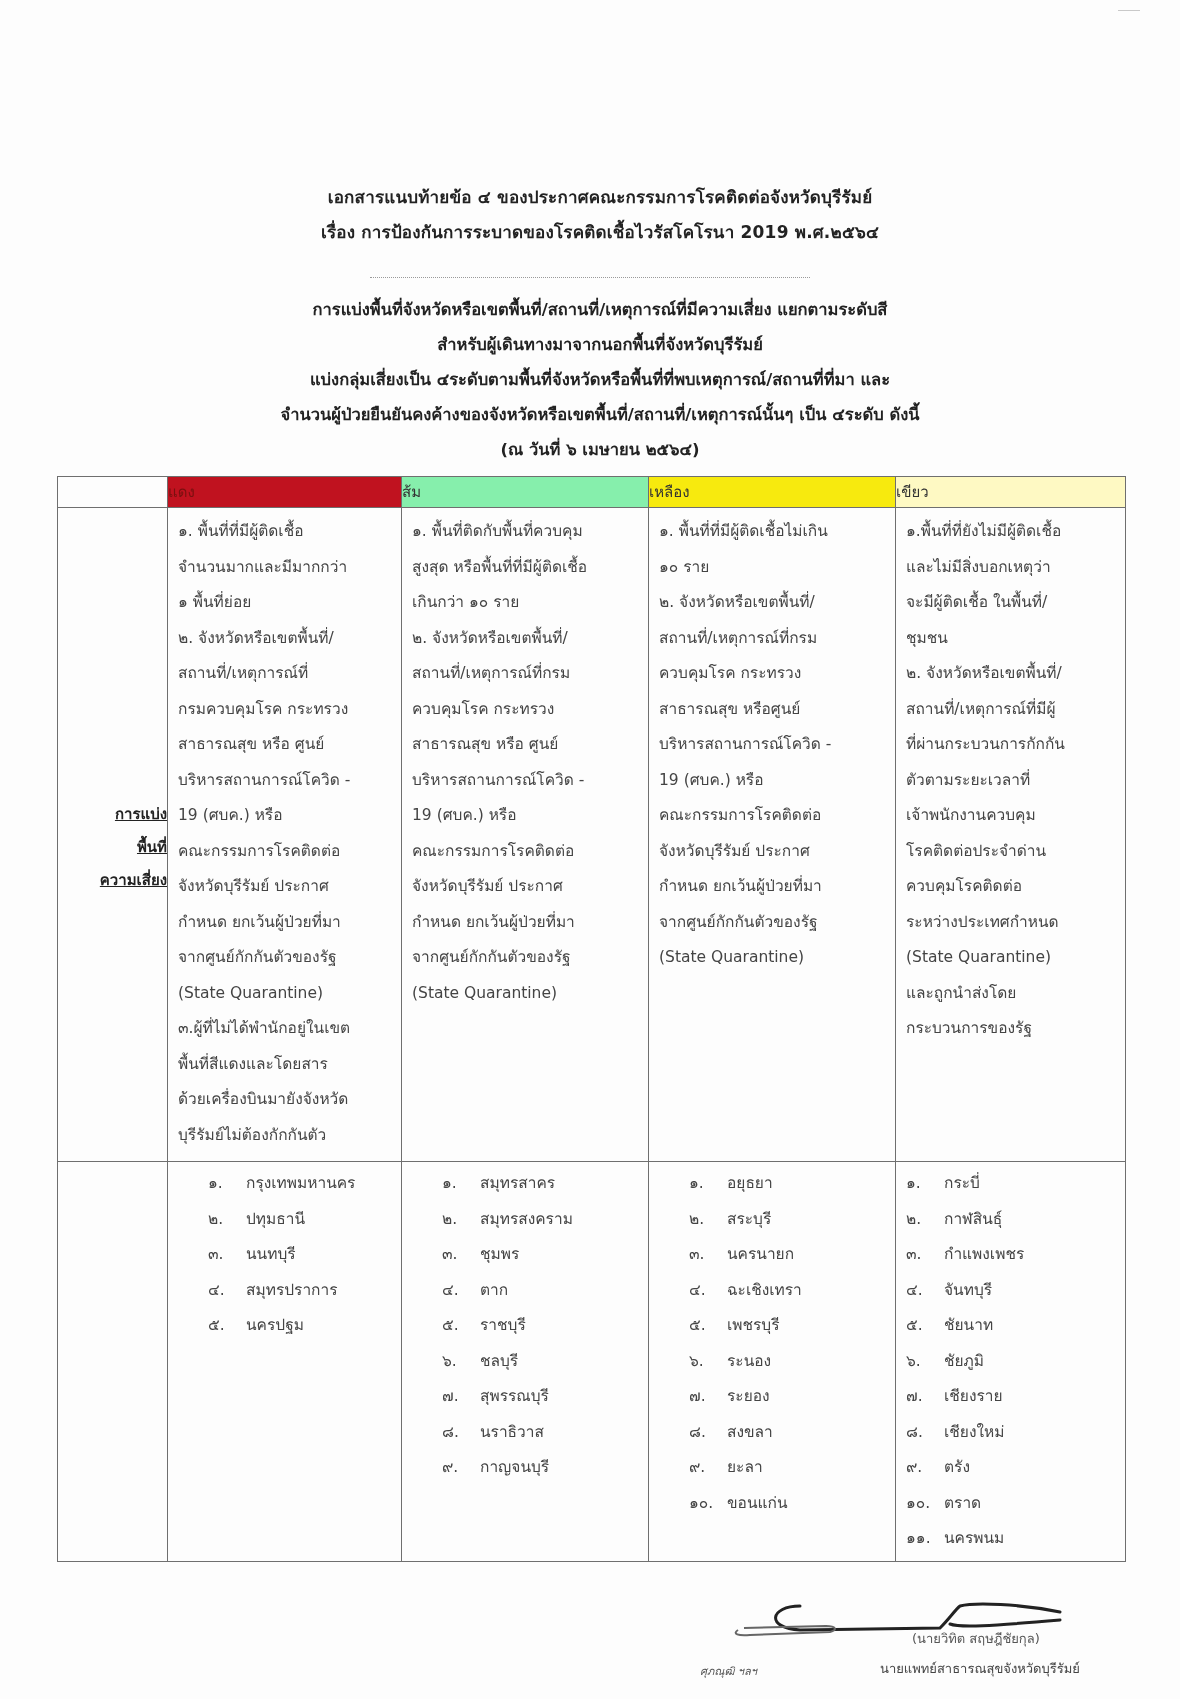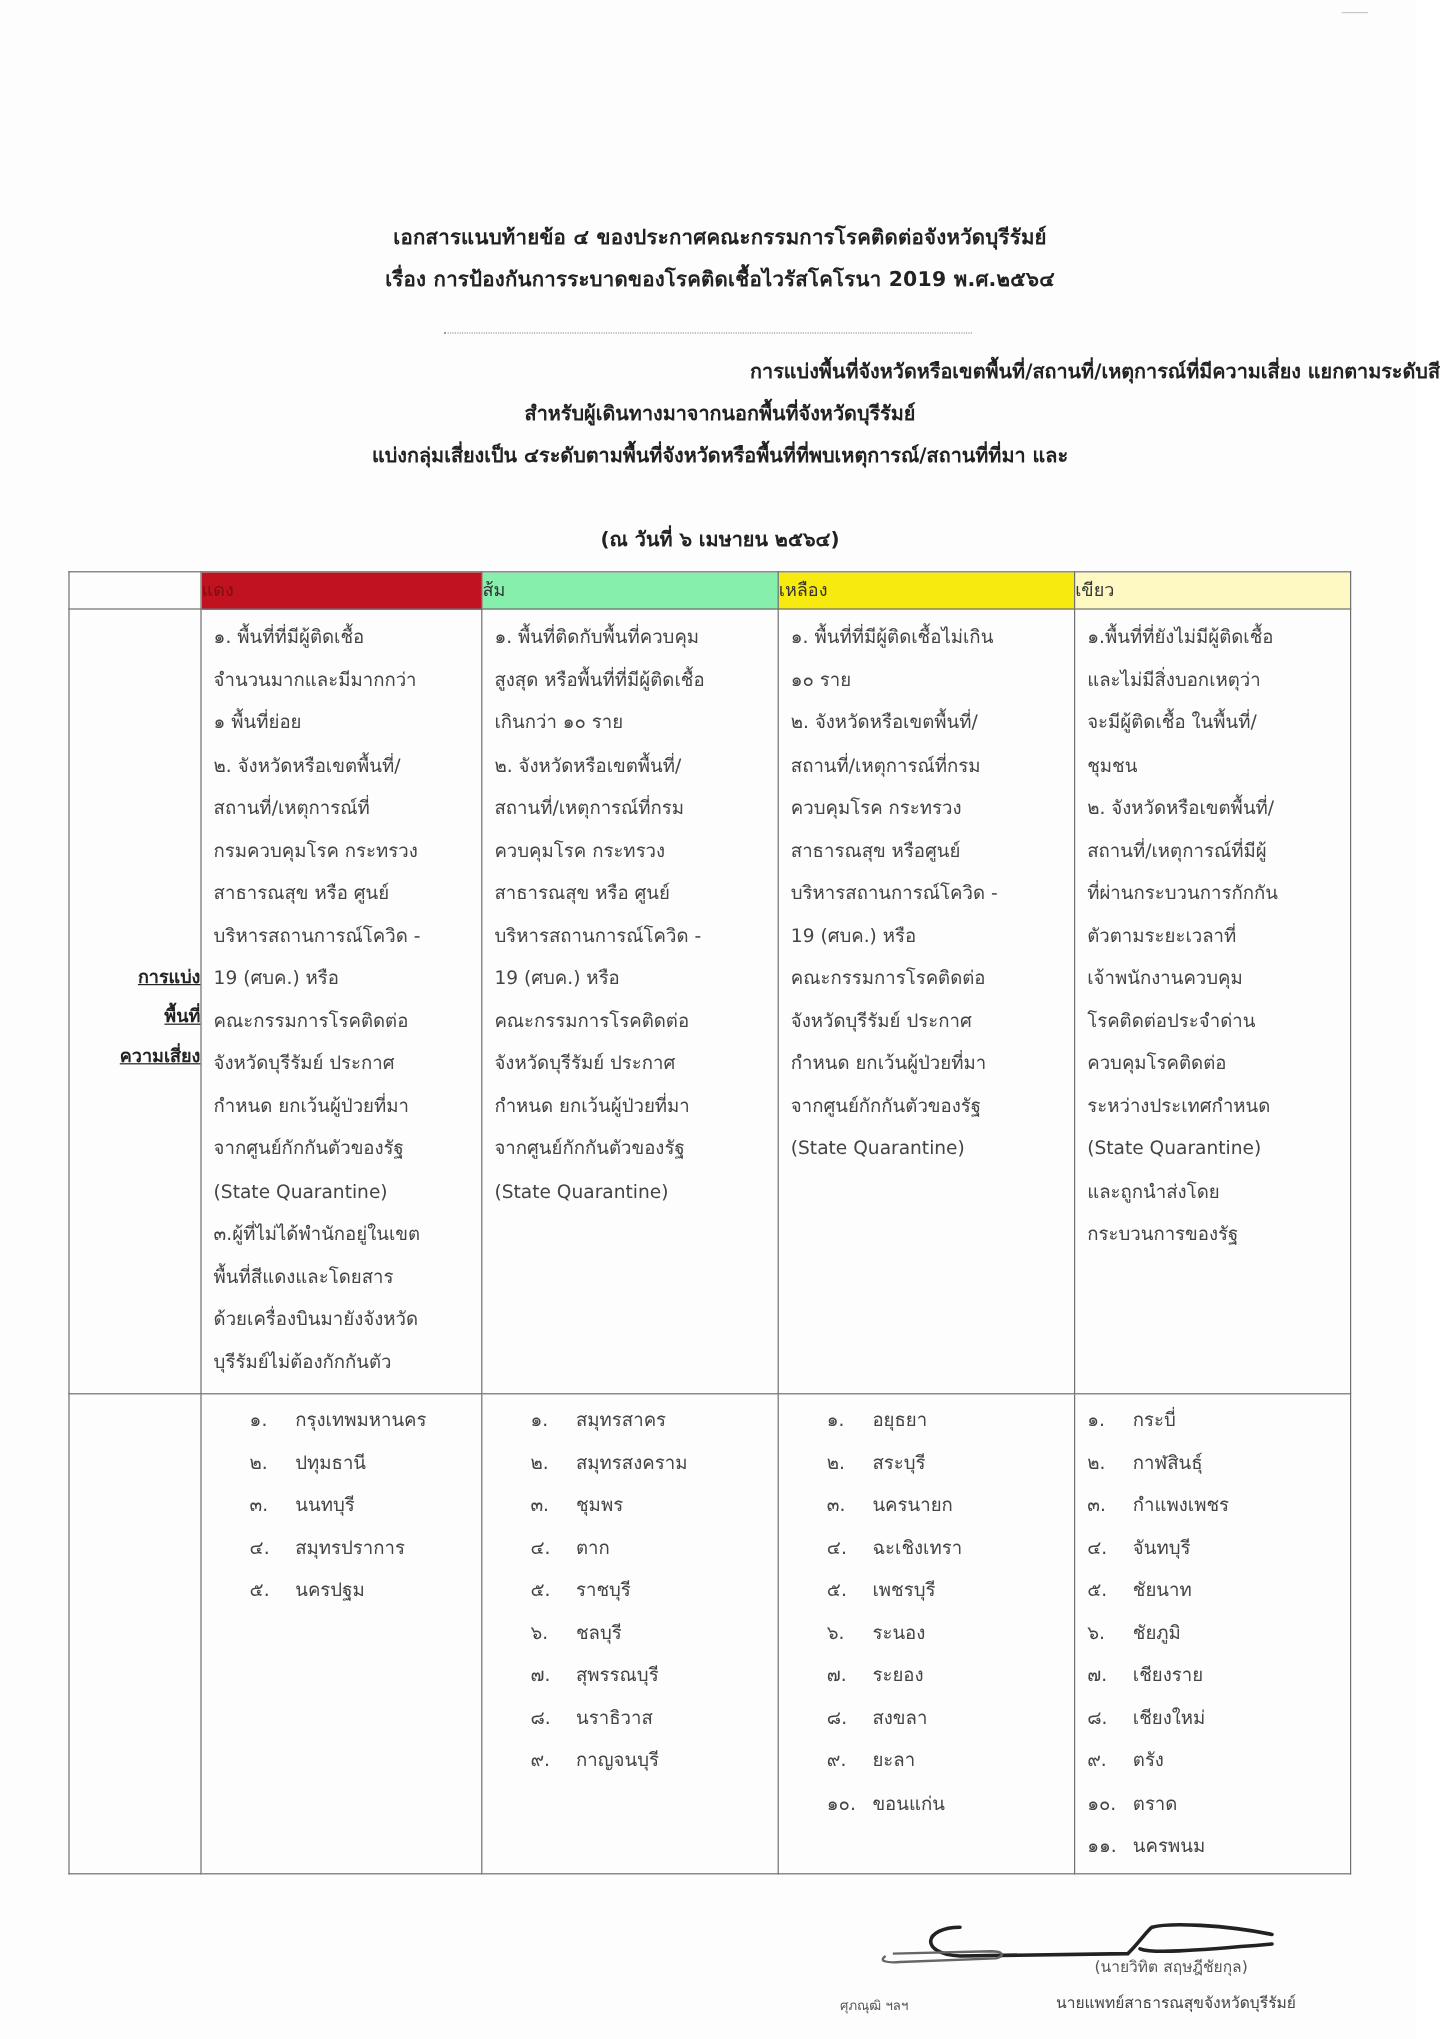--- a/index.html
+++ b/index.html
@@ -7,21 +7,21 @@
          font-family: "DejaVu Sans", "Liberation Sans", sans-serif; color: #2a2a2a; }
   .page { position: absolute; left: 0; top: 0; width: 1180px; height: 1699px; background: #fdfdfd; }
 
   .hdr { position: absolute; left: 0; width: 1200px; text-align: center; font-weight: bold;
          font-size: 17px; color: #222; letter-spacing: 0.2px; }
   .hdr1 { top: 183px; }
   .hdr2 { top: 218px; }
   .sep { position: absolute; left: 370px; top: 277px; width: 440px; border-top: 1px dotted #9a9a9a; }
   .sub { position: absolute; left: 0; width: 1200px; text-align: center; font-weight: bold;
          font-size: 16.5px; color: #222; }
-  .sub1 { top: 296px; text-align: right; } .sub2 { top: 331px; } .sub3 { top: 366px; } .sub4 { top: 401px; } .sub5 { top: 436px; }
+  .sub1 { top: 296px; } .sub2 { top: 331px; } .sub3 { top: 366px; } .sub4 { top: 401px; } .sub5 { top: 436px; }
 
   table.risk { position: absolute; left: 57px; top: 476px; width: 1068px; border-collapse: collapse;
                table-layout: fixed; font-size: 15.5px; }
   table.risk td, table.risk th { border: 1.5px solid #6f6f6f; vertical-align: top; padding: 0; }
   table.risk th { height: 30px; font-size: 15px; font-weight: normal; color: #333; text-align: left; vertical-align: middle; }
   .c0 { width: 110px; } .c1 { width: 234px; } .c2 { width: 247px; } .c3 { width: 247px; } .c4 { width: 230px; }
 
   .crit-cell { padding: 6px 8px 8px 10px !important; color: #444; }
   .crit-line { display: block; height: 35.5px; line-height: 35.5px; white-space: nowrap; overflow: visible; }
   .rowlabel { padding-top: 290px !important; padding-left: 8px !important; font-weight: bold;
@@ -30,38 +30,39 @@
 
   .prov-cell { padding: 4px 0 4px 40px !important; color: #444; }
   .prov-cell.col3 { padding-left: 40px !important; }
   .prov-cell.col4 { padding-left: 10px !important; }
   .prov-item { display: flex; height: 35.5px; line-height: 35.5px; white-space: nowrap; }
   .prov-num { width: 38px; display: inline-block; }
   .prov-name { display: inline-block; }
 
   .sig-main { position: absolute; left: 760px; top: 1598px; width: 310px; height: 40px; }
   .sig-small { position: absolute; left: 730px; top: 1620px; width: 110px; height: 20px; }
-  .sig-initial { position: absolute; left: 700px; top: 1662px; font-size: 11px; color: #555; }
+  .sig-initial { position: absolute; left: 700px; top: 1662px; font-size: 11px; color: #555; font-style: italic; }
   .sig-name { position: absolute; left: 912px; top: 1628px; font-size: 13px; color: #555; }
   .sig-title { position: absolute; left: 880px; top: 1658px; font-size: 13px; color: #444; }
   .corner-mark { position: absolute; right: 40px; top: 10px; width: 22px; border-top: 1px solid #c9c9c9; }
 </style>
 </head>
 <body>
 
 <div class="page">
   <div class="corner-mark"></div>
 
   <div class="hdr hdr1">เอกสารแนบท้ายข้อ ๔ ของประกาศคณะกรรมการโรคติดต่อจังหวัดบุรีรัมย์</div>
   <div class="hdr hdr2">เรื่อง การป้องกันการระบาดของโรคติดเชื้อไวรัสโคโรนา 2019 พ.ศ.๒๕๖๔</div>
   <div class="sep"></div>
 
   <div class="sub sub1">การแบ่งพื้นที่จังหวัดหรือเขตพื้นที่/สถานที่/เหตุการณ์ที่มีความเสี่ยง แยกตามระดับสี</div>
   <div class="sub sub2">สำหรับผู้เดินทางมาจากนอกพื้นที่จังหวัดบุรีรัมย์</div>
   <div class="sub sub3">แบ่งกลุ่มเสี่ยงเป็น ๔ระดับตามพื้นที่จังหวัดหรือพื้นที่ที่พบเหตุการณ์/สถานที่ที่มา และ</div>
+  <div class="sub sub4">จำนวนผู้ป่วยยืนยันคงค้างของจังหวัดหรือเขตพื้นที่/สถานที่/เหตุการณ์นั้นๆ เป็น ๔ระดับ ดังนี้</div>
   <div class="sub sub5">(ณ วันที่ ๖ เมษายน ๒๕๖๔)</div>
 
   <table class="risk">
     <colgroup>
       <col class="c0">
         <col class="c1">
         <col class="c2">
         <col class="c3">
         <col class="c4">
     </colgroup>

